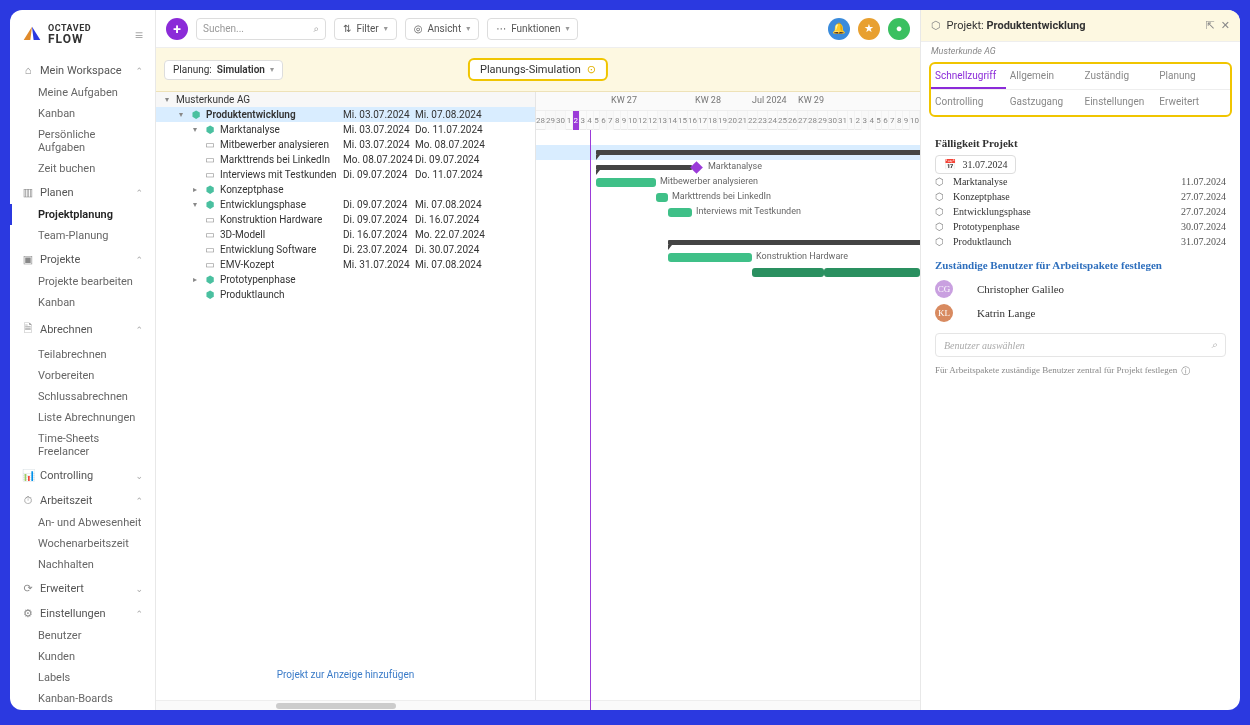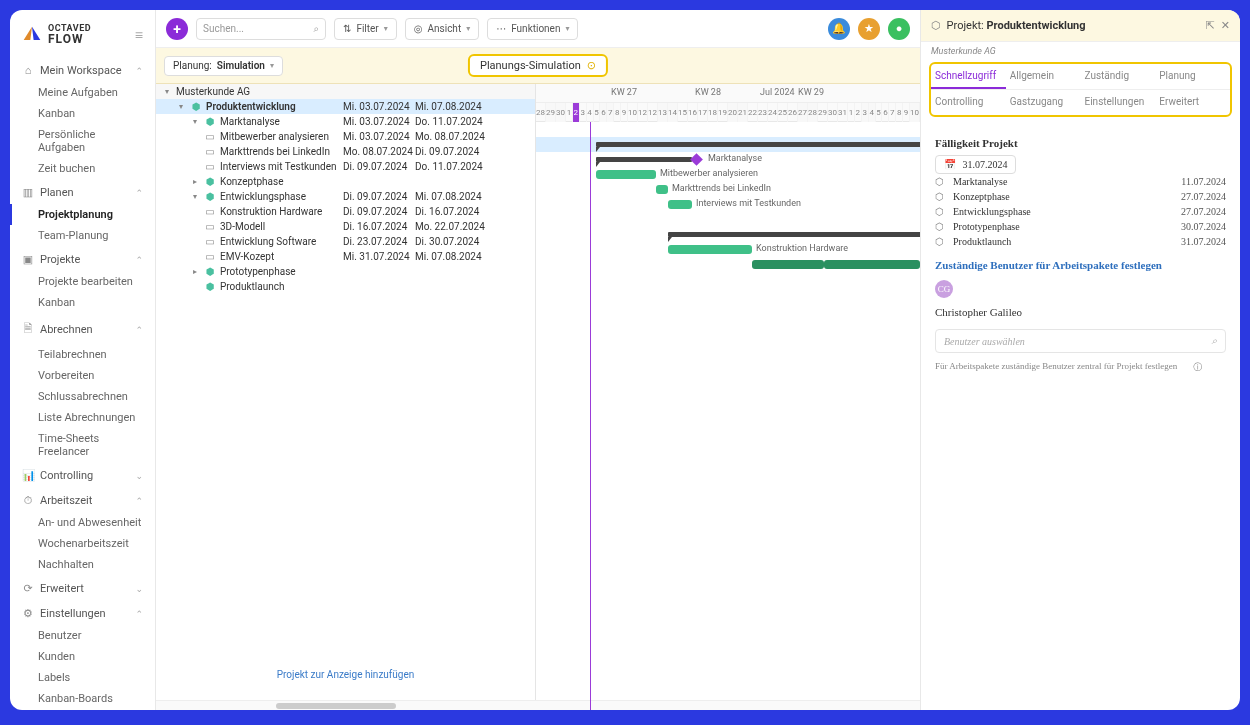--- a/index.html
+++ b/index.html
@@ -25,21 +25,21 @@
 .topbar { height: 38px; display: flex; align-items: center; gap: 8px; padding: 0 10px; border-bottom: 1px solid #eee; }
 .fab { width: 22px; height: 22px; border-radius: 50%; background: #8b2bd8; color: #fff; display: flex; align-items: center; justify-content: center; font-size: 14px; font-weight: 700; cursor: pointer; }
 .search { flex: 0 0 130px; height: 22px; border: 1px solid #ddd; border-radius: 4px; display: flex; align-items: center; padding: 0 6px; color: #999; font-size: 10px; }
 .search .mag { margin-left: auto; }
 .tb-btn { height: 22px; border: 1px solid #ddd; border-radius: 4px; display: flex; align-items: center; padding: 0 8px; gap: 5px; font-size: 10px; color: #555; cursor: pointer; }
 .tb-btn .chev { font-size: 8px; color: #999; }
 .tb-right { margin-left: auto; display: flex; gap: 8px; }
 .tb-circ { width: 22px; height: 22px; border-radius: 50%; display: flex; align-items: center; justify-content: center; color: #fff; font-size: 11px; cursor: pointer; }
 
 
-.secbar { height: 36px; background: #fdf8e1; border-bottom: 1px solid #eee2b8; display: flex; align-items: center; padding: 0 8px; position: relative; }
+.secbar { height: 44px; background: #fdf8e1; border-bottom: 1px solid #eee2b8; display: flex; align-items: center; padding: 0 8px; position: relative; }
 .plan-sel { height: 20px; border: 1px solid #ddd; background: #fff; border-radius: 4px; display: flex; align-items: center; padding: 0 8px; gap: 5px; font-size: 10px; cursor: pointer; }
 .plan-sel b { font-weight: 600; }
 .sim-badge { position: absolute; left: 50%; transform: translateX(-50%); border: 2px solid #f0c500; border-radius: 6px; background: #fff; padding: 3px 10px; display: flex; align-items: center; gap: 6px; font-size: 11px; }
 .sim-badge .ic { color: #e0b000; }
 
 
 .gantt-wrap { flex: 1; display: flex; min-height: 0; }
 .leftpane { width: 380px; border-right: 1px solid #e5e5e5; display: flex; flex-direction: column; min-height: 0; }
 .lp-head { height: 38px; display: flex; align-items: center; border-bottom: 1px solid #e8e8e8; background: #fafafa; font-size: 10px; color: #666; }
 .lp-head > div { padding: 0 6px; }
@@ -89,25 +89,25 @@
 .det-tabs-row:last-child { border-bottom: 0; }
 .det-tab { flex: 1; text-align: left; padding: 6px 4px; font-size: 10px; color: #888; cursor: pointer; border-bottom: 2px solid transparent; }
 .det-tab.active { color: #8b2bd8; border-bottom-color: #8b2bd8; }
 .det-body { padding: 0 14px; font-size: 11px; font-family: Liberation Serif, serif; }
 .det-sec-title { font-size: 11px; font-weight: 600; color: #333; margin: 10px 0 6px; }
 .det-sec-title.link { color: #2e6fbd; }
 .date-box { border: 1px solid #ddd; border-radius: 4px; padding: 3px 8px; display: inline-flex; gap: 6px; align-items: center; font-size: 10px; }
 .sp-row { display: flex; align-items: center; gap: 6px; padding: 2px 0; font-size: 10px; }
 .sp-row .dt { margin-left: auto; color: #555; }
 .sp-ico { color: #888; width: 12px; }
-.user-row { display: flex; gap: 8px; padding: 3px 0; font-size: 11px; flex-direction: column; }
+.user-row { display: flex; align-items: center; gap: 24px; padding: 3px 0; font-size: 11px; }
 .avatar { width: 18px; height: 18px; border-radius: 50%; display: flex; align-items: center; justify-content: center; font-size: 9px; color: #fff; }
 .user-search { border: 1px solid #e5e5e5; border-radius: 4px; padding: 5px 8px; display: flex; align-items: center; font-size: 10px; color: #aaa; margin-top: 8px; font-style: italic; }
 .user-search .mag { margin-left: auto; }
-.hint { font-size: 9px; color: #888; margin-top: 8px; display: flex; gap: 16px; }
+.hint { font-size: 9px; color: #888; margin-top: 8px; display: flex; gap: 4px; }
 .scrollbar-fake { height: 10px; background: #fafafa; border-top: 1px solid #eee; position: absolute; bottom: 0; left: 146px; right: 320px; }
 .scrollbar-fake .thumb { height: 6px; background: #ccc; border-radius: 3px; width: 120px; margin-left: 120px; margin-top: 2px; }
 </style>
 </head>
 <body>
 
 <div class="window">
 
   <div class="sidebar">
     <div class="logo">
@@ -378,21 +378,21 @@
             </div>
           </div>
         <div class="add-proj">Projekt zur Anzeige hinzufügen</div>
       </div>
 
       <div class="tlpane">
         <div class="tl-head">
           <div class="tl-row1" id="tlr1">
               <span class="tl-kw" style="left: 75px;">KW 27</span>
               <span class="tl-kw" style="left: 159px;">KW 28</span>
-              <span class="tl-kw" style="left: 224px;">Jul 2024</span>
+              <span class="tl-kw" style="left: 216px;">Jul 2024</span>
               <span class="tl-kw" style="left: 262px;">KW 29</span>
             </div>
           <div class="tl-row2" id="tlr2">
               <div class="tl-day">28</div>
               <div class="tl-day we">29</div>
               <div class="tl-day we">30</div>
               <div class="tl-day">1</div>
               <div class="tl-day today">2</div>
               <div class="tl-day">3</div>
               <div class="tl-day">4</div>
@@ -534,20 +534,24 @@
             <span>Produktlaunch</span>
             <span class="dt">31.07.2024</span>
           </div>
         </div>
       <div class="det-sec-title link">Zuständige Benutzer für Arbeitspakete festlegen</div>
       <div id="users">
           <div class="user-row">
             <span class="avatar" style="background:#c9a0e0">CG</span>
             <span>Christopher Galileo</span>
           </div>
+          <div class="user-row">
+            <span class="avatar" style="background:#d88a60">KL</span>
+            <span>Katrin Lange</span>
+          </div>
         </div>
       <div class="user-search">
           <span>Benutzer auswählen</span>
           <span class="mag">⌕</span>
         </div>
       <div class="hint">
           <span>Für Arbeitspakete zuständige Benutzer zentral für Projekt festlegen</span>
           <span>ⓘ</span>
         </div>
     </div>

